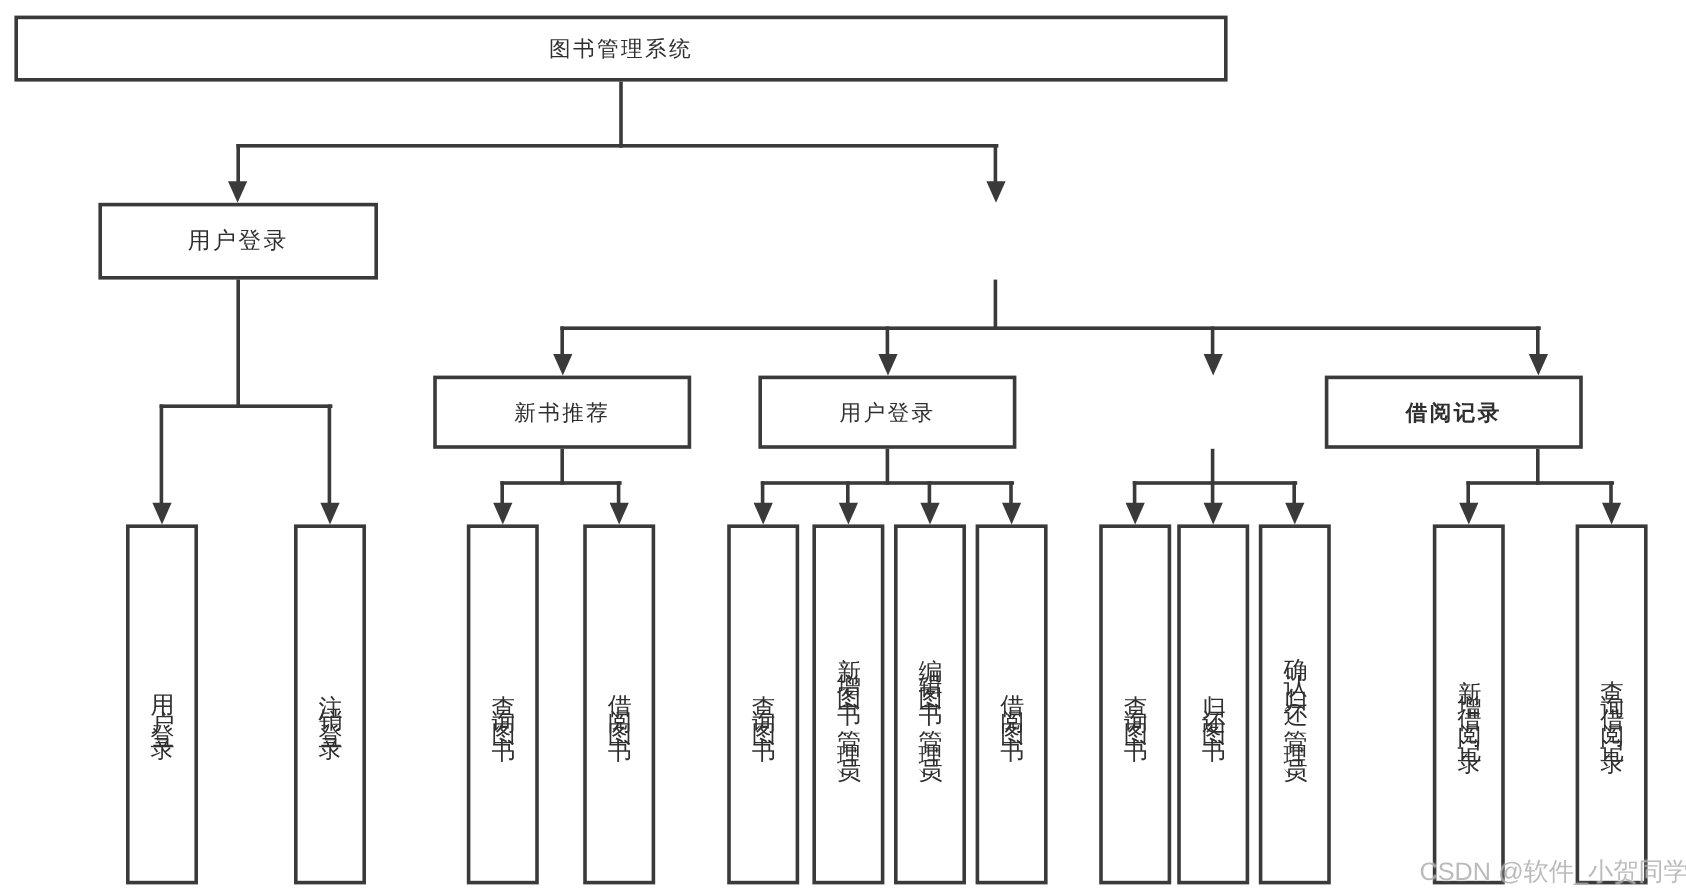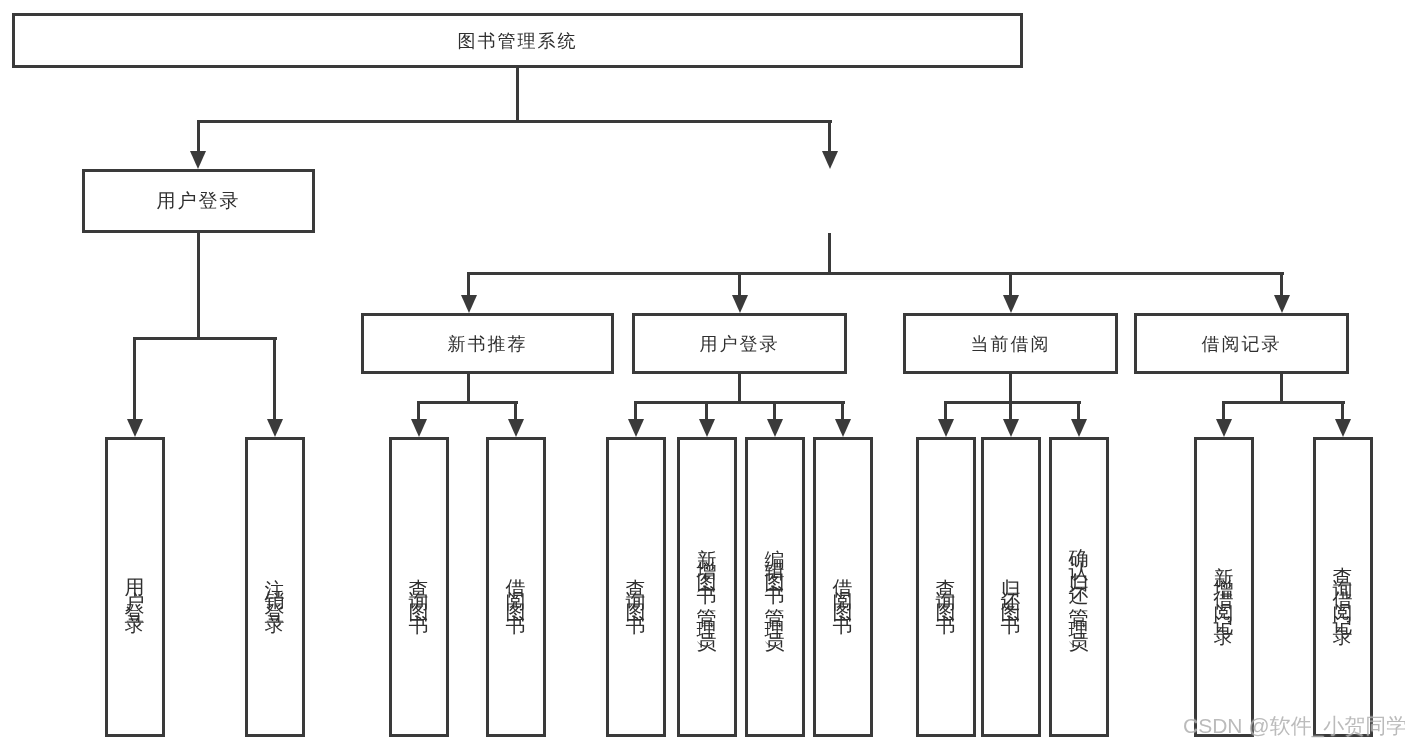--- a/index.html
+++ b/index.html
@@ -40,30 +40,27 @@
 <div id="stage">
 
   <div class="node h root" style="left:12px; top:13px; width:1011px; height:55px;">
     <span>图书管理系统</span>
   </div>
 
   <div class="node h" style="left:82px; top:169px; width:233px; height:64px;">
     <span>用户登录</span>
   </div>
 
-  <div class="node h l3" style="left:361px; top:313px; width:253px; height:61px;">
+  <div class="node h l3" style="left:361px; top:313px; width:215px; height:61px;">
     <span>新书推荐</span>
   </div>
   <div class="node h l3" style="left:632px; top:313px; width:215px; height:61px;">
     <span>用户登录</span>
   </div>
-  <div class="node h l3" style="left:903px; top:313px; width:215px; height:61px;">
-    <span>当前借阅</span>
-  </div>
-  <div class="node h l3" style="left:1134px; top:313px; width:215px; height:61px;">
+  <div class="node h l3" style="left:1104px; top:313px; width:215px; height:61px;font-weight:bold;">
     <span>借阅记录</span>
   </div>
 
   <div class="node leaf" style="left:105px; top:437px; width:60px; height:300px;">
     <span>用户登录</span>
   </div>
   <div class="node leaf" style="left:245px; top:437px; width:60px; height:300px;">
     <span>注销登录</span>
   </div>
 

